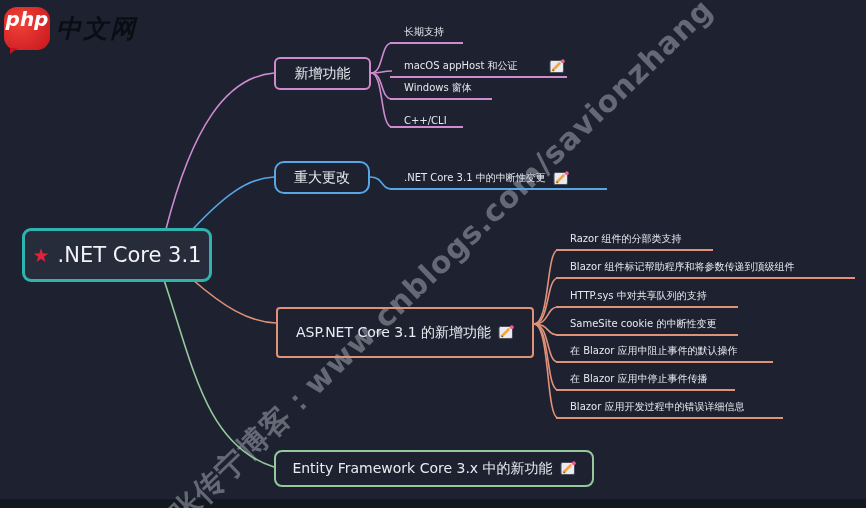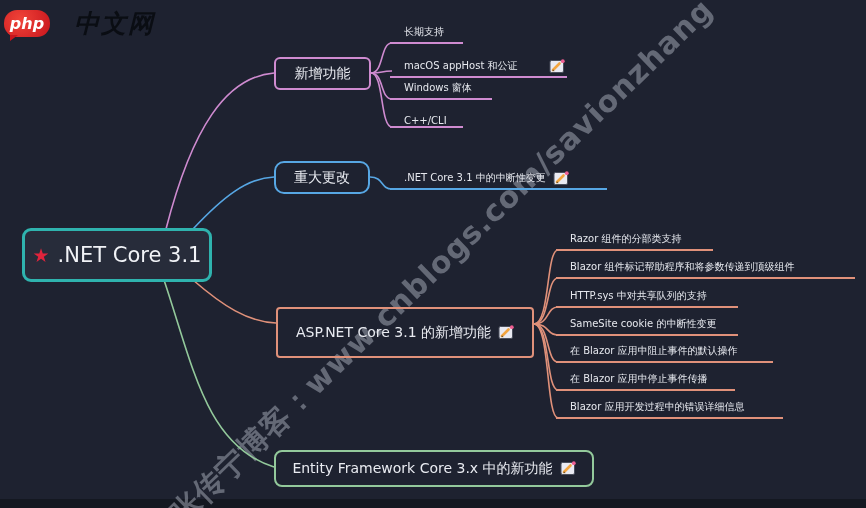--- a/index.html
+++ b/index.html
@@ -18,31 +18,31 @@
     transform: translate(-50%, -50%) rotate(-44deg);
     font-size: 30px; font-weight: bold; letter-spacing: 1px;
     color: rgba(158, 164, 176, 0.55);
     white-space: nowrap; z-index: 2; pointer-events: none;
   }
   svg.connectors { position: absolute; left: 0; top: 0; z-index: 3; }
 
   
   .logo { position: absolute; left: 4px; top: 7px; display: flex; align-items: center; z-index: 8; }
   .logo-badge {
-    position: relative; width: 46px; height: 27px; border-radius: 13px;
+    position: relative; width: 46px; height: 43px; border-radius: 13px;
     background: radial-gradient(circle at 35% 35%, #f04338, #c8151d);
-    color: #fff; font-style: italic; font-weight: bold; font-size: 16px;
-    display: flex; align-items: center; justify-content: center;
+    color: #fff; font-style: italic; font-weight: bold; font-size: 20px;
+    display: flex; justify-content: center;
   }
   .logo-badge::after {
     content: ""; position: absolute; left: 6px; bottom: -4px;
     width: 0; height: 0; border-left: 8px solid #c8151d; border-bottom: 6px solid transparent;
   }
   .logo-site {
-    margin-left: 24px; font-size: 25px; font-weight: bold; font-style: italic;
+    margin-left: 6px; font-size: 25px; font-weight: bold; font-style: italic;
     color: #0a0d13; letter-spacing: 2px;
   }
 
   
   .node-box {
     position: absolute; box-sizing: border-box; z-index: 6;
     display: flex; align-items: center; justify-content: center;
     color: #e9ebf1; white-space: nowrap;
   }
   .root-node {

